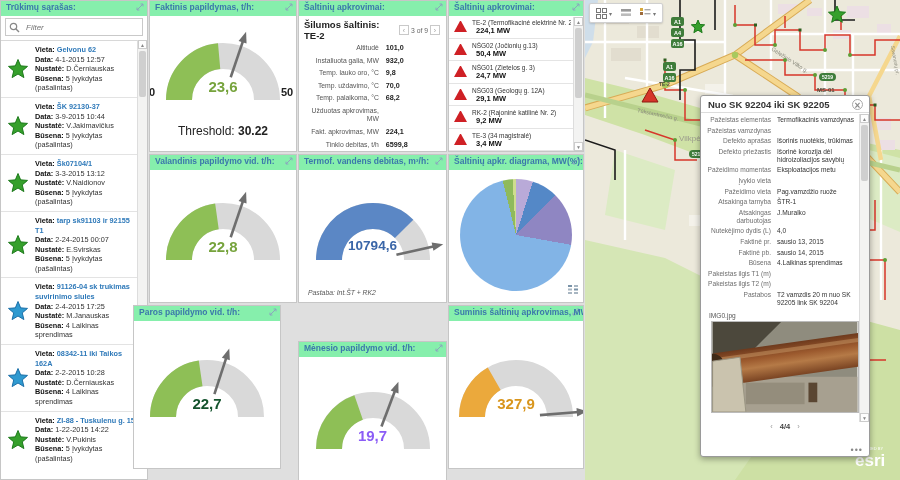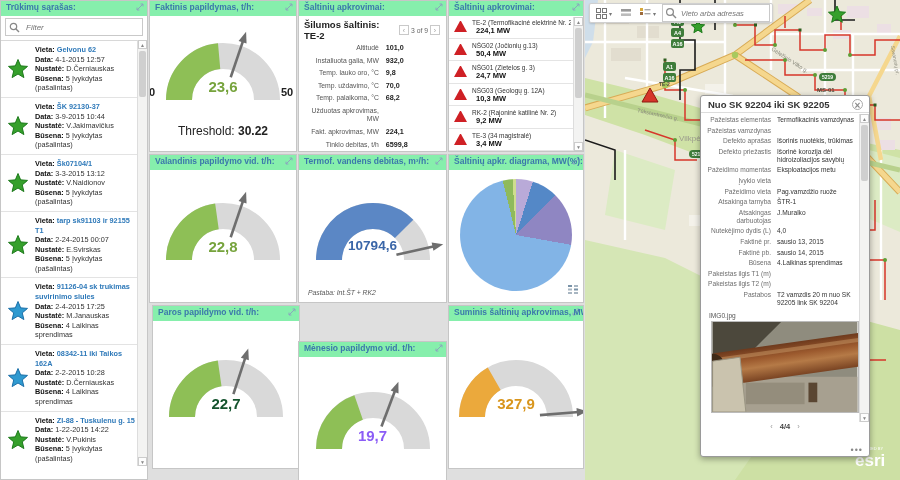--- a/index.html
+++ b/index.html
@@ -201,21 +201,21 @@
         <svg width="150" height="88" viewBox="0 0 150 88">
           <path d="M 31.00 78.00 A 44 44 0 0 1 119.00 78.00" stroke="#d9d9d9" stroke-width="26" fill="none"></path>
           <path d="M 31.00 78.00 A 44 44 0 0 1 68.94 34.42" stroke="#8ebf56" stroke-width="26" fill="none"></path>
           <line x1="82.70264663537303" y1="55.26964068012614" x2="95.2194474178542" y2="18.33280678533111" stroke="#6e6e6e" stroke-width="2.6"></line>
           <polygon points="98.10793990611907,9.808922040378405 98.5553730792177,21.574966556510873 90.59974731726186,18.879040234130315" fill="#6e6e6e"></polygon>
         </svg>
         <div class="gval" style="color: rgb(118, 163, 60);">22,8</div>
       </div>
   </div>
 
-  <div class="panel" style="left:152px;top:305px;width:148px;height:164px;">
+  <div class="panel" style="left:133px;top:305px;width:148px;height:164px;">
     <div class="phead"><span class="expand"><svg width="8" height="8" viewBox="0 0 8 8">
             <path d="M1 7 L7 1 M4.6 1 H7 V3.4 M1 4.6 V7 H3.4" stroke="#8aa5bd" stroke-width="1" fill="none"></path>
           </svg></span>
       <span>Paros papildymo vid. t/h:</span></div>
     <div class="gauge-wrap" style="margin-top:18px;" id="g-paros">
         <svg width="150" height="88" viewBox="0 0 150 88">
           <path d="M 31.00 78.00 A 44 44 0 0 1 119.00 78.00" stroke="#d9d9d9" stroke-width="26" fill="none"></path>
           <path d="M 31.00 78.00 A 44 44 0 0 1 68.66 34.46" stroke="#8ebf56" stroke-width="26" fill="none"></path>
           <line x1="82.41640786499875" y1="55.17464360891631" x2="94.4680706456217" y2="18.083439473405328" stroke="#6e6e6e" stroke-width="2.6"></line>
           <polygon points="97.24922359499621,9.523930826748952 97.84447402531144,21.283423882370414 89.85559928843215,18.687681129620856" fill="#6e6e6e"></polygon>
@@ -320,21 +320,21 @@
         <div class="witem">
           <span class="wtri"></span>
           <span class="wtxt">NŠG02 (Jočionių g.13)<b>50,4 MW</b></span>
         </div>
         <div class="witem">
           <span class="wtri"></span>
           <span class="wtxt">NŠG01 (Zietelos g. 3)<b>24,7 MW</b></span>
         </div>
         <div class="witem">
           <span class="wtri"></span>
-          <span class="wtxt">NŠG03 (Geologų g. 12A)<b>10,3 MW</b></span>
+          <span class="wtxt">NŠG03 (Geologų g. 12A)<b>29,1 MW</b></span>
         </div>
         <div class="witem">
           <span class="wtri"></span>
           <span class="wtxt">RK-2 (Rajoninė katilinė Nr. 2)<b>9,2 MW</b></span>
         </div>
         <div class="witem">
           <span class="wtri"></span>
           <span class="wtxt">TE-3 (34 magistralė)<b>3,4 MW</b></span>
         </div>
       </div>
@@ -538,27 +538,20 @@
       </span>
       <span class="tbtn">
         <svg width="11" height="10" viewBox="0 0 11 10">
             <rect x="0" y="0" width="3" height="3" fill="#d8a93c"></rect>
             <rect x="4.5" y="1" width="6" height="1.4" fill="#aaa"></rect>
             <rect x="0" y="4" width="3" height="3" fill="#9c6a3c"></rect>
             <rect x="4.5" y="5" width="6" height="1.4" fill="#aaa"></rect>
           </svg>
         <span class="car">▾</span>
       </span>
-      <span id="map-search">
-        <svg width="12" height="12" viewBox="0 0 12 12" style="margin:0 2px;">
-            <circle cx="5" cy="5" r="3.4" fill="none" stroke="#888" stroke-width="1.2"></circle>
-            <path d="M7.6 7.6 L11 11" stroke="#888" stroke-width="1.4"></path>
-          </svg>
-        <input placeholder="Vieto arba adresas" style="">
-      </span>
     </div>
 
     
     <div id="popup">
       <div class="pt">
         <span class="close">×</span>
         <span>Nuo SK 92204 iki SK 92205</span>
       </div>
       <div class="prows" id="popup-rows">
           <div class="prow">

